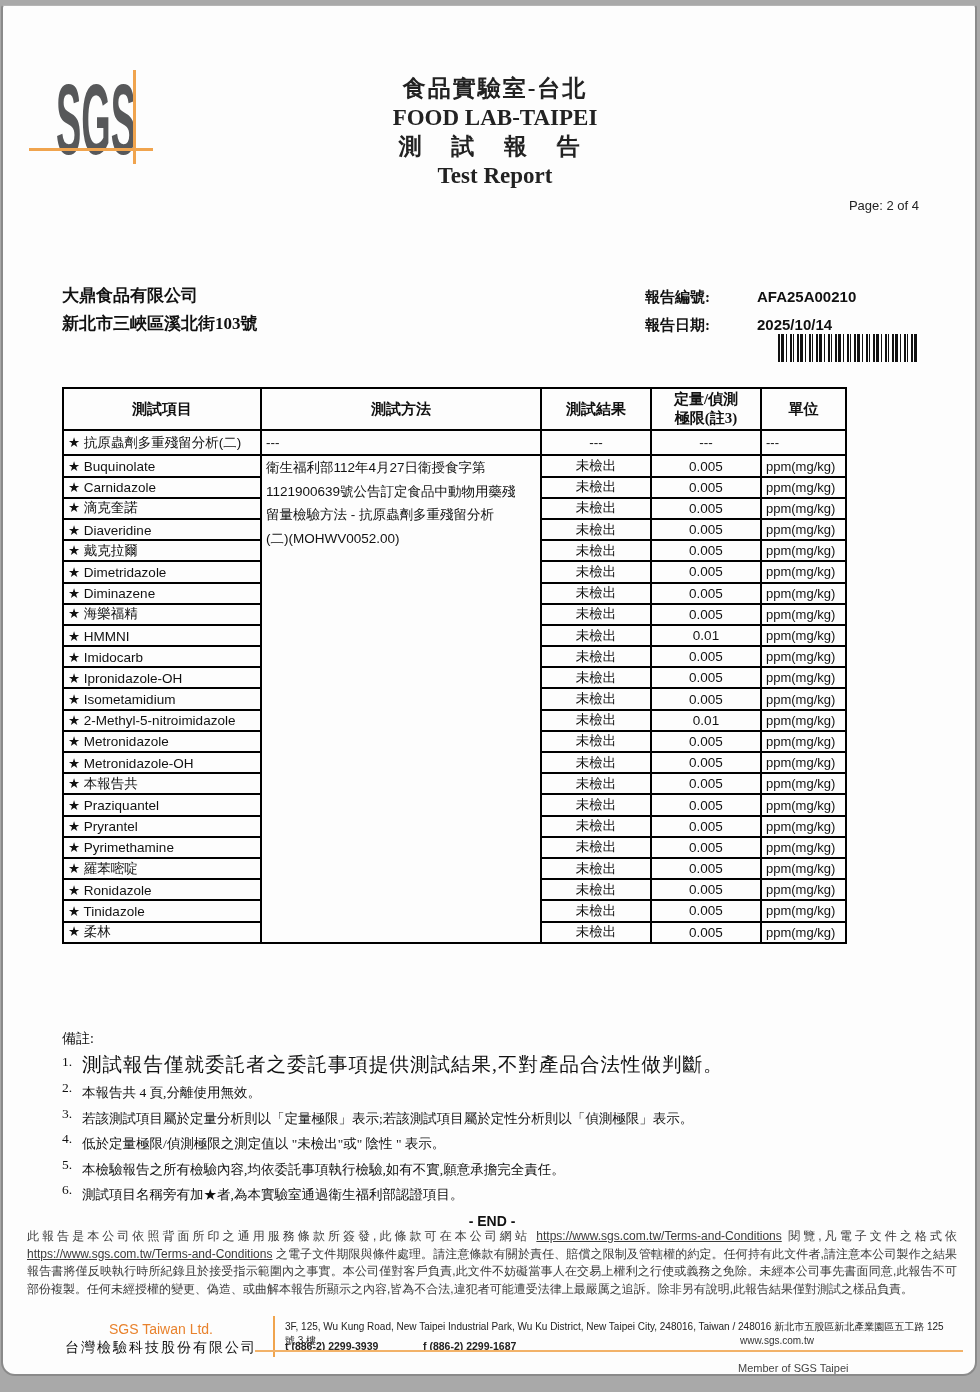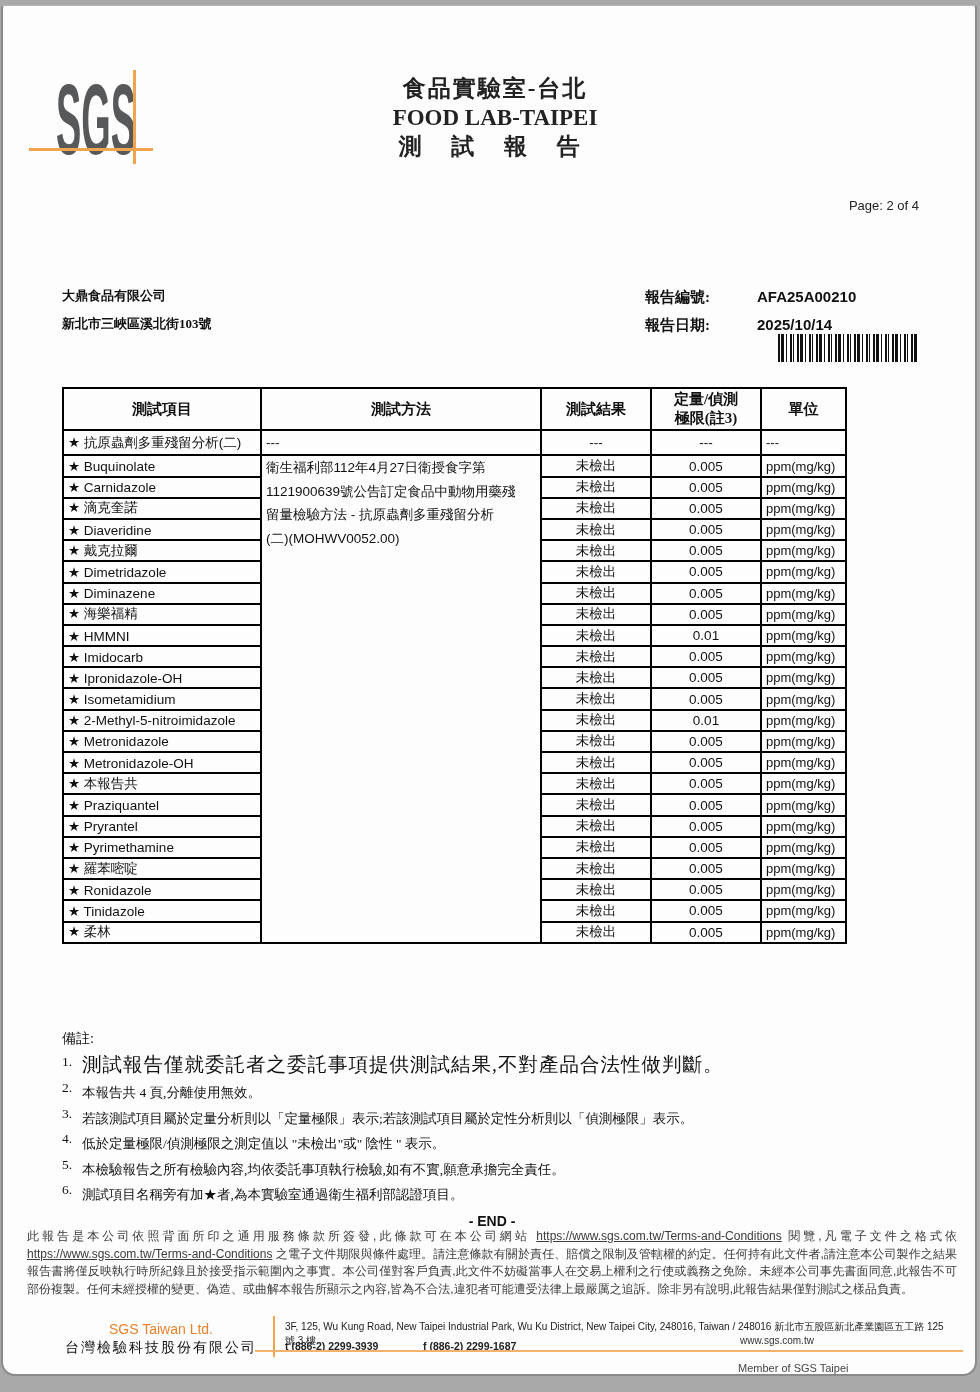--- a/index.html
+++ b/index.html
@@ -14,21 +14,21 @@
   .logo-vline{position:absolute;left:130px;top:64px;width:3px;height:94px;background:#f0a44e;}
   .logo-hline{position:absolute;left:26px;top:142px;width:124px;height:3px;background:#f0a44e;}
   .title-block{position:absolute;left:0;top:68px;width:100%;text-align:center;}
   .title-block div{font-weight:bold;font-family:"Liberation Serif","DejaVu Serif",serif;
                    font-size:23px;line-height:29px;color:#222;margin-left:12px;}
   .t-zh{letter-spacing:2px;}
   .t-report-zh{letter-spacing:12px;}
   .page-num{position:absolute;right:56px;top:192px;font-size:13px;color:#222;}
 
   
-  .client{position:absolute;left:59px;top:276px;font-weight:bold;font-size:13px;line-height:28px;}
+  .client{position:absolute;left:59px;top:276px;font-weight:bold;font-size:17px;line-height:28px;}
   .ri-labels{position:absolute;left:642px;top:277px;font-weight:bold;font-size:15px;line-height:28px;}
   .ri-values{position:absolute;left:754px;top:277px;font-weight:bold;font-size:15px;line-height:28px;
              font-family:"Liberation Sans","DejaVu Sans",sans-serif;}
   .barcode{position:absolute;left:775px;top:328px;width:141px;height:28px;
            background:repeating-linear-gradient(90deg,#111 0 2px,#fff 2px 3px,#111 3px 6px,#fff 6px 8px,
            #111 8px 9px,#fff 9px 12px,#111 12px 14px,#fff 14px 15px,#111 15px 16px,#fff 16px 19px);}
 
   
   table.test{position:absolute;left:59px;top:381px;border-collapse:collapse;table-layout:fixed;
              font-size:13.5px;}
@@ -81,20 +81,21 @@
   <svg class="logo-svg" width="84" height="82">
     <text x="1" y="76" font-size="100" font-weight="bold" font-family="Liberation Sans, DejaVu Sans, sans-serif" fill="#57585a" textLength="80" lengthAdjust="spacingAndGlyphs">SGS</text>
   </svg>
   <div class="logo-vline"></div>
   <div class="logo-hline"></div>
 
   <div class="title-block">
     <div class="t-zh">食品實驗室-台北</div>
     <div>FOOD LAB-TAIPEI</div>
     <div class="t-report-zh">測 試 報 告</div>
+    <div>Test Report</div>
   </div>
 
   <div class="page-num">Page: 2 of 4</div>
 
   <div class="client serif">
     <div>大鼎食品有限公司</div>
     <div>新北市三峽區溪北街103號</div>
   </div>
 
   <div class="ri-labels serif">

